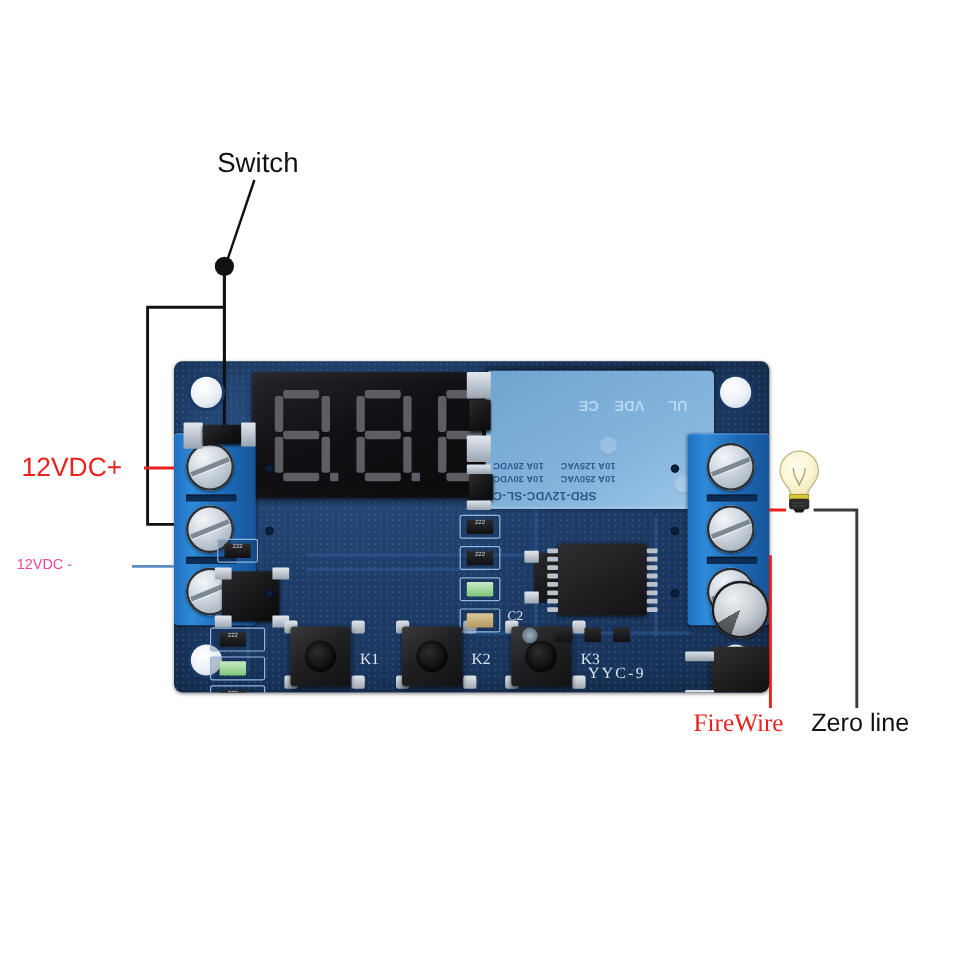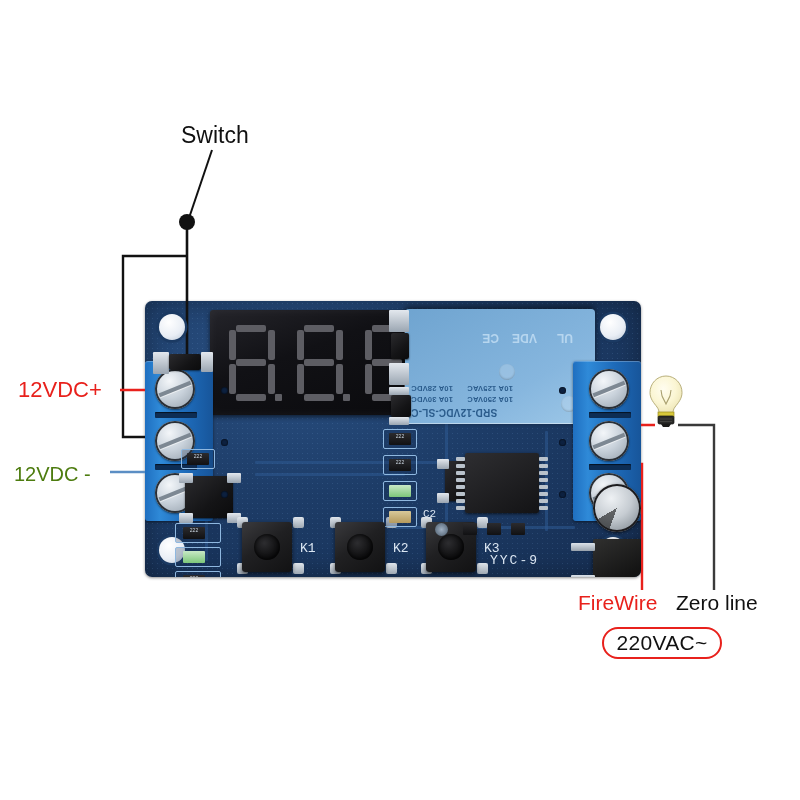--- a/index.html
+++ b/index.html
@@ -12,22 +12,22 @@
   }
   #stage{position:relative;width:800px;height:800px;background:#fff;}
 
   
   #wires{position:absolute;left:0;top:0;width:800px;height:800px;pointer-events:none;}
 
   
   .lbl{position:absolute;white-space:nowrap;line-height:1;}
   .lbl-switch{left:181px;top:124px;font-size:23px;color:#111;}
   .lbl-vplus{left:18px;top:379px;font-size:22px;color:#e8211c;font-weight:400;}
-  .lbl-vminus{left:14px;top:464px;font-size:20px;color:#4d7c0f;}
-  .lbl-fire{left:578px;top:592px;font-size:21px;color:#e8211c;}
+  .lbl-vminus{left:14px;top:464px;font-size:12px;color:#ec4899;}
+  .lbl-fire{left:578px;top:592px;font-size:21px;color:#e8211c;font-family:Liberation Serif, serif;}
   .lbl-zero{left:676px;top:592px;font-size:21px;color:#111;}
 
   .vac-pill{
     position:absolute;left:602px;top:627px;
     width:120px;height:32px;
     border:2.2px solid #e8211c;border-radius:17px;
     display:flex;align-items:center;justify-content:center;
     font-size:21px;color:#111;letter-spacing:.3px;
     box-sizing:border-box;
   }
@@ -135,21 +135,21 @@
     background:linear-gradient(145deg,#3a3a3d 0%,#202022 45%,#121213 100%);
     border-radius:3px;box-shadow:0 2px 4px rgba(0,0,0,.6);
   }
   .tact:before{
     content:"";position:absolute;left:50%;top:50%;width:26px;height:26px;margin:-13px 0 0 -13px;
     border-radius:50%;background:radial-gradient(circle at 40% 35%,#2d2d30,#0a0a0b 70%);
     box-shadow:inset 0 0 4px rgba(0,0,0,.9);
   }
   .tfoot{position:absolute;width:11px;height:11px;border-radius:2px;background:linear-gradient(#dfe5eb,#9fa9b4);z-index:4;}
 
-  .silk{position:absolute;color:#dbe6f2;font-size:13px;z-index:6;font-family:Liberation Mono, monospace;}
+  .silk{position:absolute;color:#dbe6f2;font-size:13px;z-index:6;font-family:Liberation Serif, serif;}
   .silk-small{font-size:11px;}
 
   
   #ecap{
     position:absolute;left:448px;top:183px;width:48px;height:48px;border-radius:50%;z-index:5;
     background:radial-gradient(circle at 38% 30%,#e8ecf0 0%,#c3cad1 45%,#8d959d 80%,#5c6view 100%);
     background:radial-gradient(circle at 38% 30%,#eef1f4 0%,#c6ccd2 45%,#8d959d 82%,#636a71 100%);
     box-shadow:0 1px 3px rgba(0,0,0,.6), inset 0 0 0 2px #1b1b1e;
   }
   #ecap:after{content:"";position:absolute;left:2px;top:2px;width:44px;height:44px;border-radius:50%;
@@ -403,15 +403,14 @@
     <rect x="10" y="42" width="16" height="8" rx="1.5" fill="#2a2a28" stroke="#151513" stroke-width=".7"></rect>
     <path d="M12 45 h12 M12 47.5 h12" stroke="#4a4a46" stroke-width=".8"></path>
     <path d="M13 50 h10 l-2 3 h-6 z" fill="#1b1b19"></path>
   </svg>
 
   <div class="lbl lbl-switch">Switch</div>
   <div class="lbl lbl-vplus">12VDC+</div>
   <div class="lbl lbl-vminus">12VDC -</div>
   <div class="lbl lbl-fire">FireWire</div>
   <div class="lbl lbl-zero">Zero line</div>
-  <div class="vac-pill">220VAC~</div>
 
 </div>
 
 </body></html>

